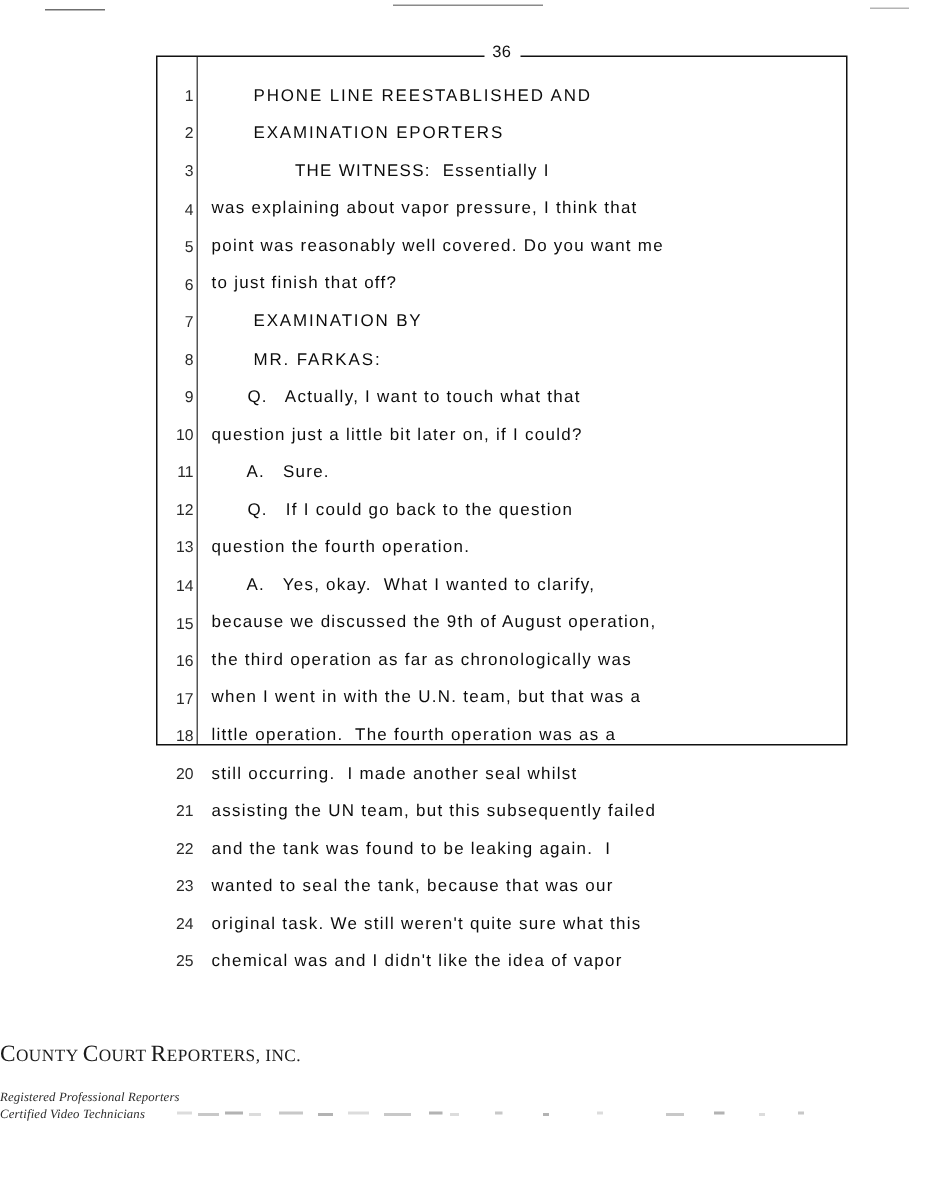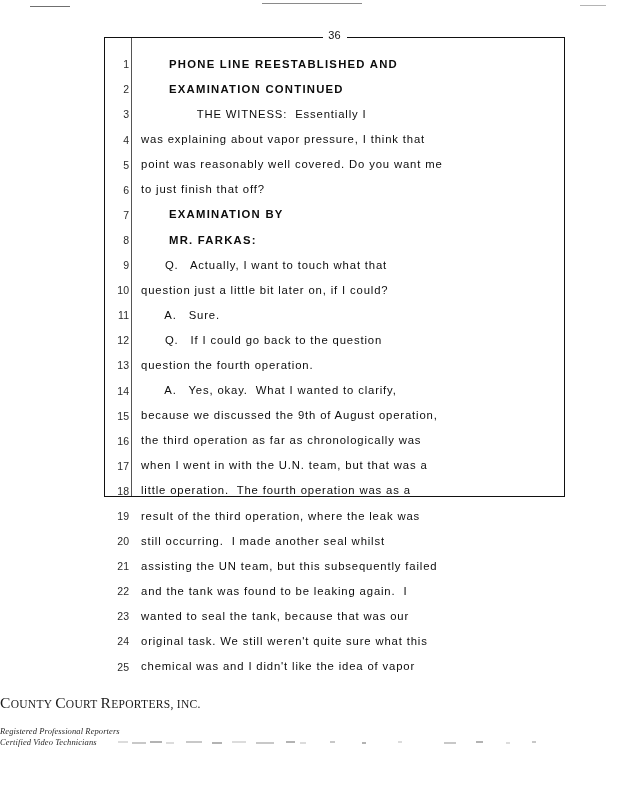--- a/index.html
+++ b/index.html
@@ -98,21 +98,21 @@
   }
   .ltext {
     margin-left: 36px;
     font-size: 11.3px;
     color: #0c0c0c;
     letter-spacing: 0.85px;
     white-space: pre;
     line-height: 1;
   }
   .ltext.bold {
-    font-weight: bold;
+    font-weight: normal;
     letter-spacing: 1.25px;
     padding-left: 28px;
   }
 
   
   .footer {
     position: absolute;
     left: 0;
     right: 0;
     top: 694px;
@@ -167,21 +167,21 @@
 
   <div class="gutter-rule"></div>
 
   <div class="lines" id="lines-container">
       <div class="tline">
         <div class="lineno">1</div>
         <div class="ltext bold">PHONE LINE REESTABLISHED AND</div>
       </div>
       <div class="tline">
         <div class="lineno">2</div>
-        <div class="ltext bold">EXAMINATION CONTINUED</div>
+        <div class="ltext bold">EXAMINATION EPORTERS</div>
       </div>
       <div class="tline">
         <div class="lineno">3</div>
         <div class="ltext">              THE WITNESS:  Essentially I</div>
       </div>
       <div class="tline">
         <div class="lineno">4</div>
         <div class="ltext">was explaining about vapor pressure, I think that</div>
       </div>
       <div class="tline">
@@ -232,24 +232,20 @@
         <div class="lineno">16</div>
         <div class="ltext">the third operation as far as chronologically was</div>
       </div>
       <div class="tline">
         <div class="lineno">17</div>
         <div class="ltext">when I went in with the U.N. team, but that was a</div>
       </div>
       <div class="tline">
         <div class="lineno">18</div>
         <div class="ltext">little operation.  The fourth operation was as a</div>
-      </div>
-      <div class="tline">
-        <div class="lineno">19</div>
-        <div class="ltext">result of the third operation, where the leak was</div>
       </div>
       <div class="tline">
         <div class="lineno">20</div>
         <div class="ltext">still occurring.  I made another seal whilst</div>
       </div>
       <div class="tline">
         <div class="lineno">21</div>
         <div class="ltext">assisting the UN team, but this subsequently failed</div>
       </div>
       <div class="tline">

